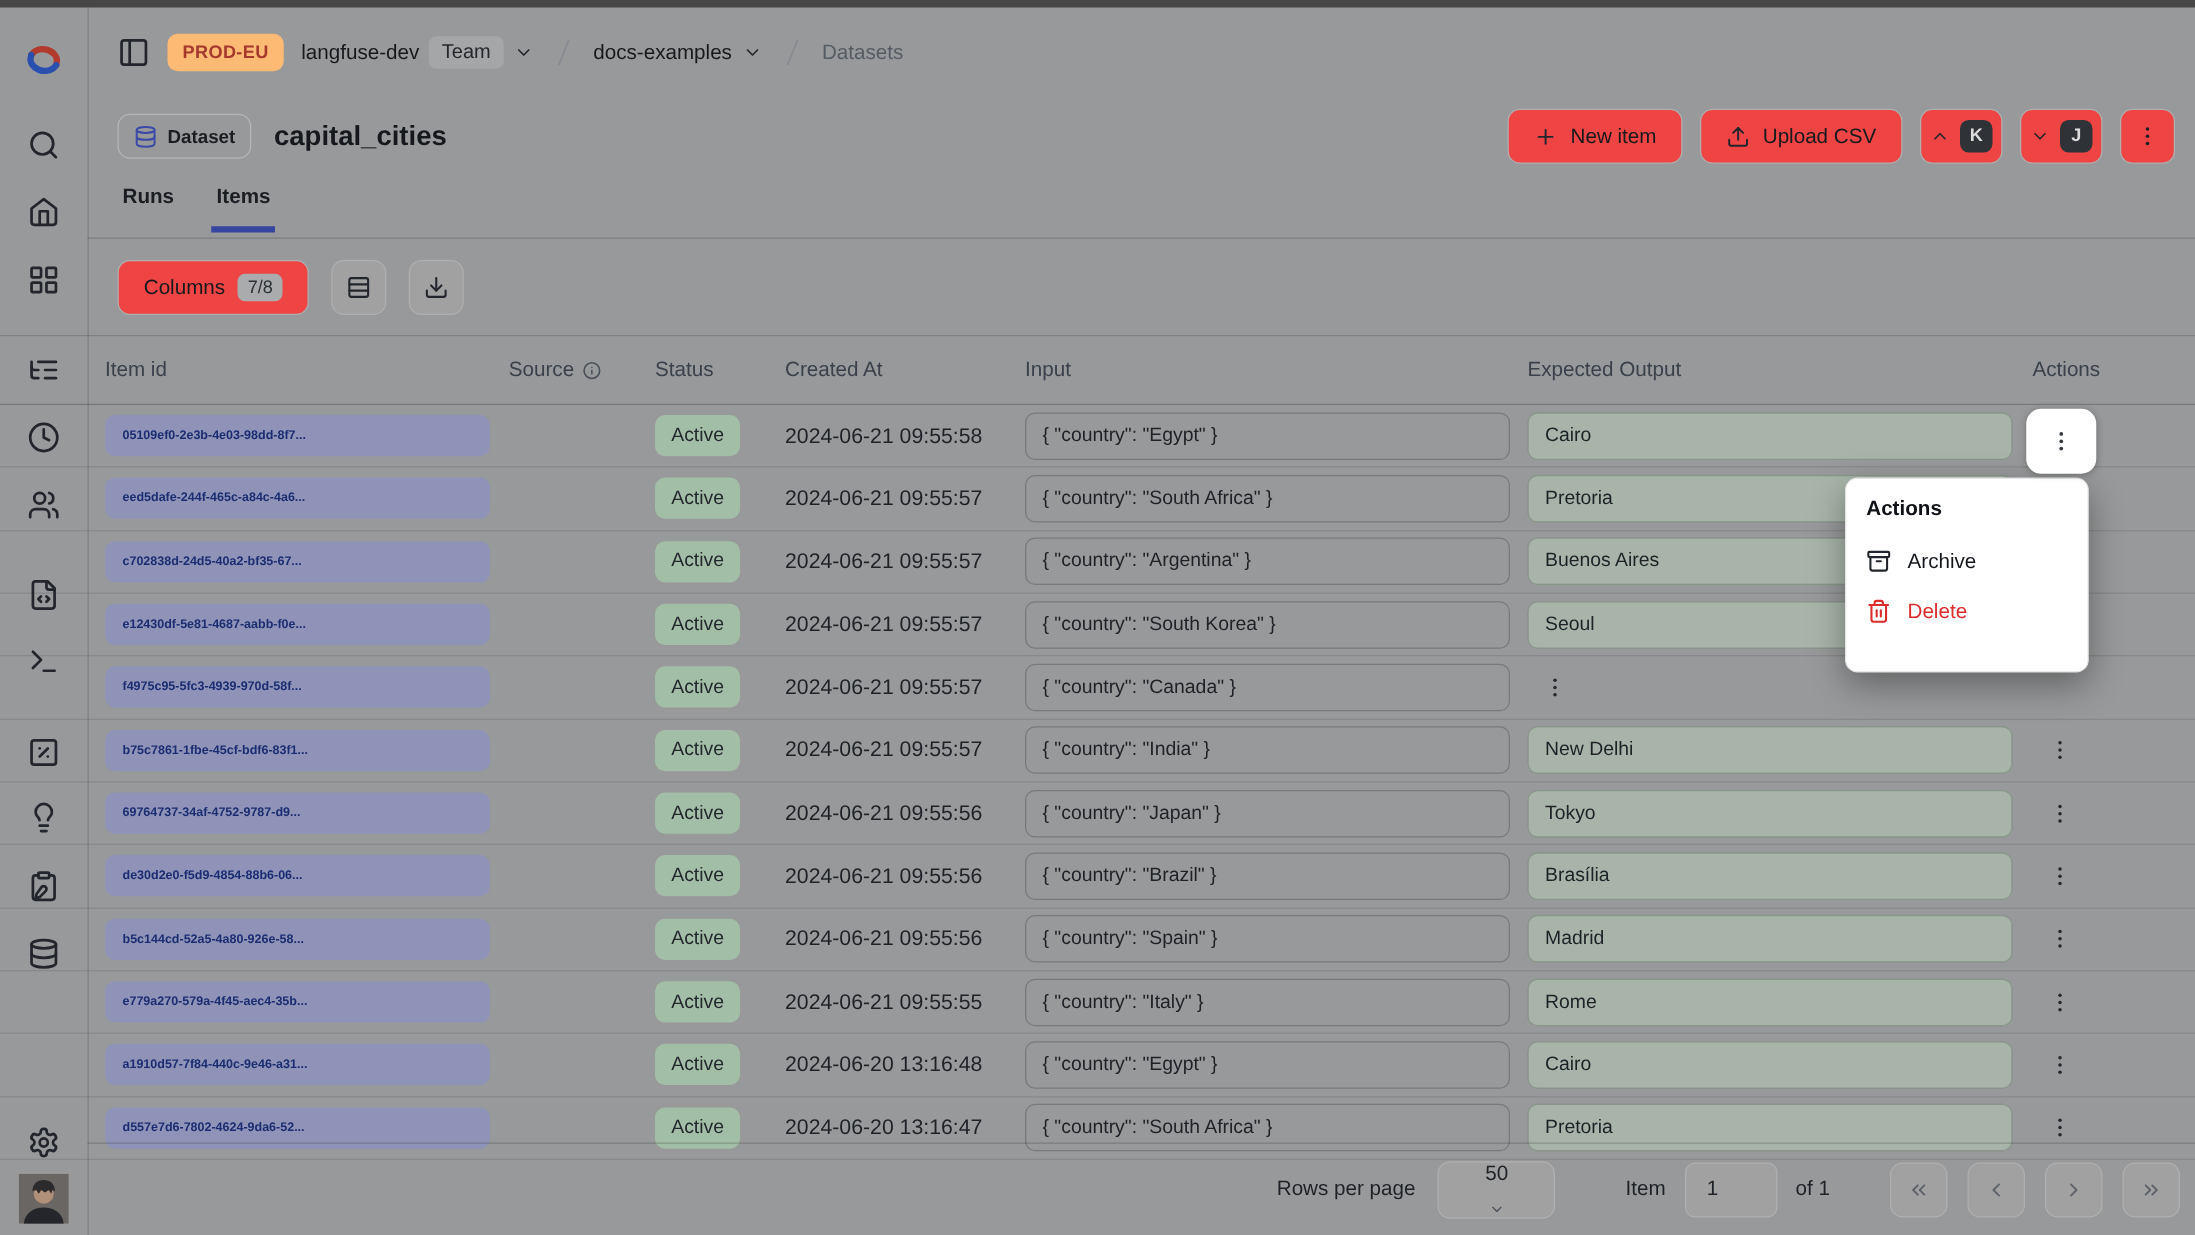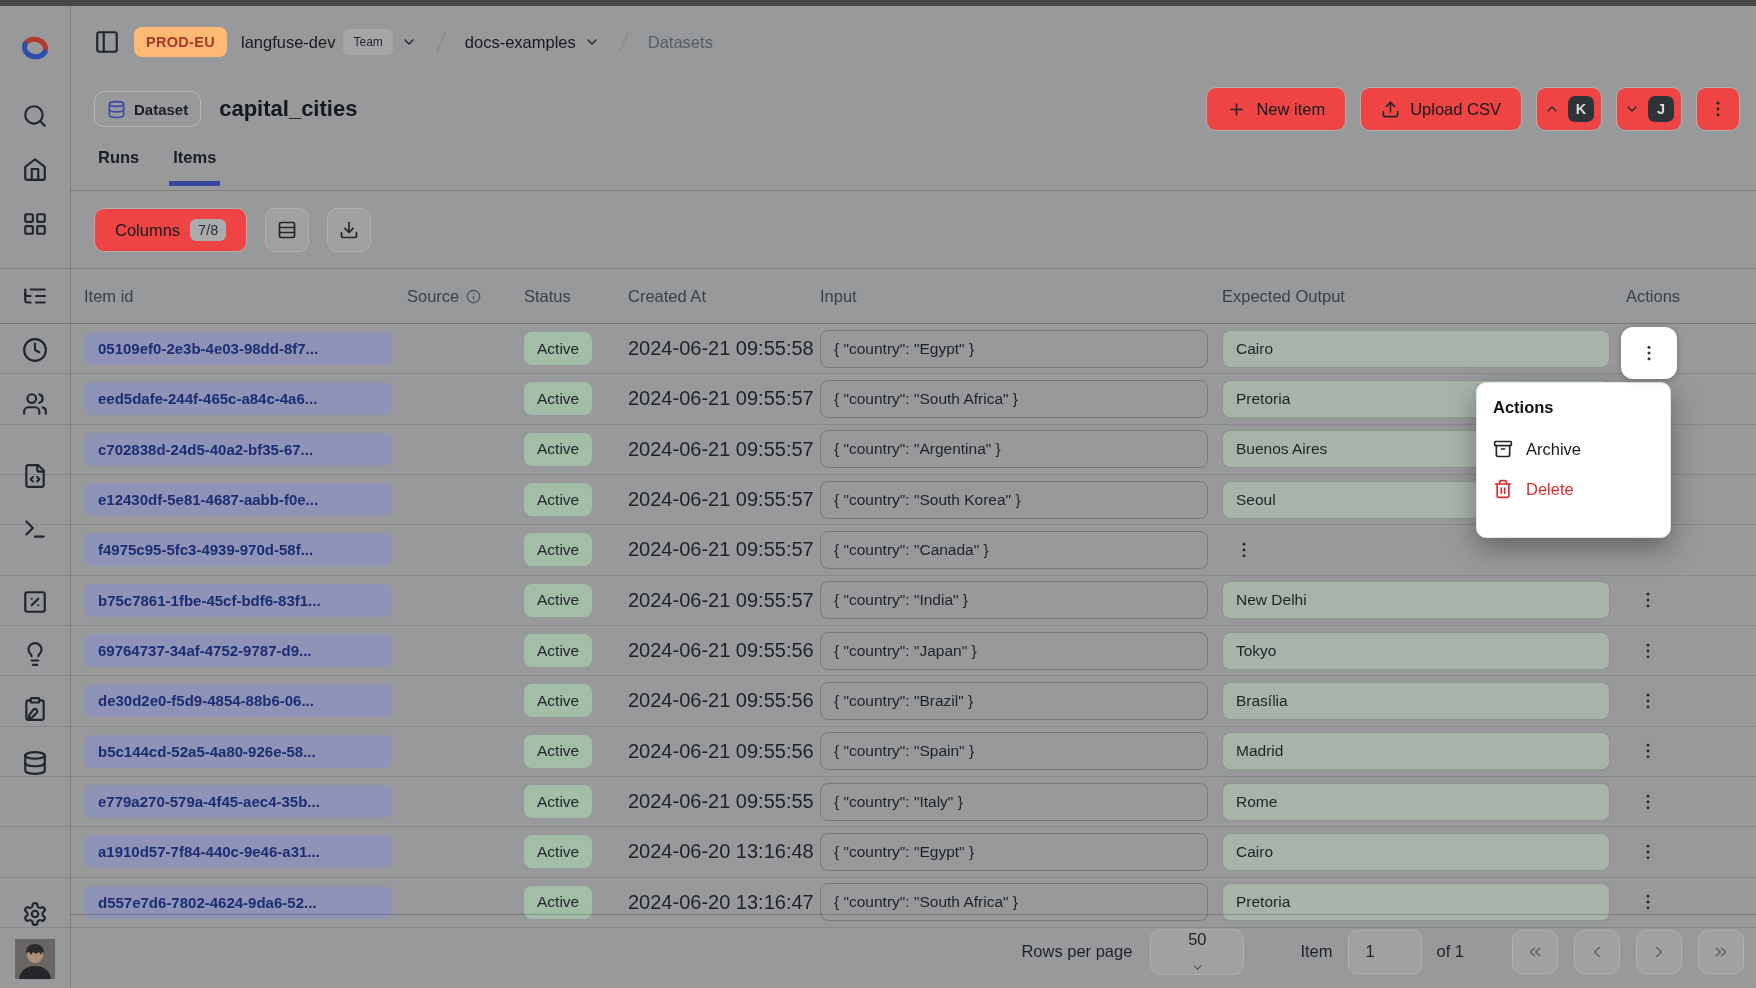--- a/index.html
+++ b/index.html
@@ -17,21 +17,21 @@
   .status-dot{width:13px;height:13px;border-radius:50%;background:#963226;}
   .avatar{width:40px;height:40px;border-radius:10px;overflow:hidden;background:linear-gradient(180deg,#7d7d7d,#4f4f50);}
 
   
   .topbar{position:absolute;left:70px;right:0;top:6px;height:72px;display:flex;align-items:center;padding-left:24px;gap:14px;}
   .env-badge{height:30px;display:flex;align-items:center;padding:0 12px;border-radius:8px;
              background:#fdba74;color:#a6382e;font-size:14.5px;font-weight:700;letter-spacing:.3px;}
   .crumb{font-size:16.5px;font-weight:500;color:#17191d;}
   .crumb.muted{color:#565c64;font-weight:400;}
   .team-badge{height:26px;display:flex;align-items:center;padding:0 10px;border-radius:6px;background:#a5a6a7;
-              color:#24272c;font-size:12px;font-weight:500;}
+              color:#24272c;font-size:16px;font-weight:500;}
   .crumb-group{display:flex;align-items:center;gap:8px;cursor:pointer;}
   .slash svg{stroke:#888b90;stroke-width:1.6;}
 
   
   .title-row{position:absolute;left:94px;right:16px;top:86px;height:46px;display:flex;align-items:center;justify-content:space-between;}
   .title-left{display:flex;align-items:center;gap:18px;}
   .entity-badge{display:flex;align-items:center;gap:8px;border:1.5px solid #b6b6b6;border-radius:10px;height:34px;padding:0 12px;}
   .entity-badge .lbl{font-size:15px;font-weight:600;color:#1a1d22;}
   .page-title{font-size:22px;font-weight:700;color:#15181c;}
   .title-actions{display:flex;align-items:center;gap:14px;}
@@ -54,25 +54,25 @@
   .tool-btn{width:44px;height:44px;border-radius:10px;border:1px solid #b0b0b0;background:#a1a1a2;
             display:flex;align-items:center;justify-content:center;cursor:pointer;}
 
   
   .table{position:absolute;left:0;right:0;top:268px;}
   .tgrid{display:grid;grid-template-columns:323px 117px 104px 192px 402px 404px 130px;padding-left:84px;align-items:center;}
   .thead{height:54px;border-top:1px solid rgba(0,0,0,.16);border-bottom:1px solid rgba(0,0,0,.2);}
   .th{font-size:16.5px;font-weight:500;color:#3a414b;display:flex;align-items:center;gap:7px;}
   .trow{height:49.33px;border-bottom:1px solid rgba(40,40,40,.14);}
   .id-pill{width:280px;height:33px;display:flex;align-items:center;padding:0 14px;border-radius:8px;
-           background:#8f93b7;color:#1b2d72;font-size:15px;font-weight:700;cursor:pointer;
+           background:#8f93b7;color:#1b2d72;font-size:10px;font-weight:700;cursor:pointer;
            white-space:nowrap;overflow:hidden;}
   .badge-active{display:inline-flex;align-items:center;height:33px;padding:0 13px;border-radius:8px;
                 background:#a3bea6;color:#23282e;font-size:15.5px;}
-  .created{font-size:20px;color:#1e2227;}
+  .created{font-size:17px;color:#1e2227;}
   .io-box{height:38px;display:flex;align-items:center;padding:0 13px;border-radius:8px;
           border:1px solid rgba(40,40,40,.28);font-size:15.5px;color:#1e2227;
           white-space:nowrap;overflow:hidden;box-sizing:border-box;}
   .io-box.input{width:388px;}
   .io-box.expected{width:388px;background:#a8b4aa;border-color:rgba(45,65,45,.25);}
   .kebab-btn{width:40px;height:40px;margin-left:2px;border:none;background:transparent;border-radius:8px;
              display:flex;align-items:center;justify-content:center;cursor:pointer;}
 
   
   .footer{position:absolute;left:70px;right:0;top:914px;bottom:0;border-top:1px solid rgba(0,0,0,.2);

